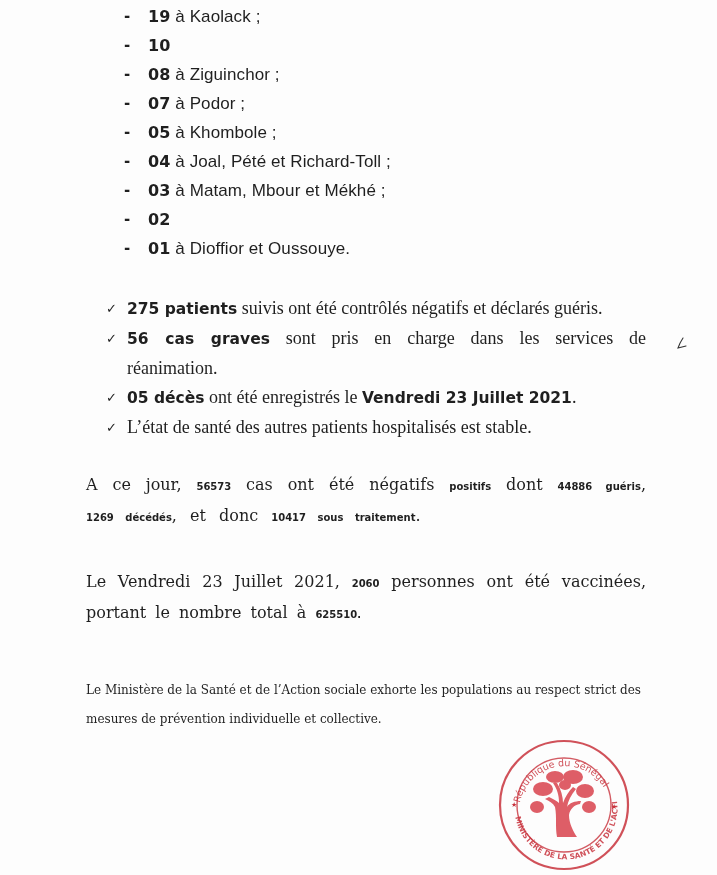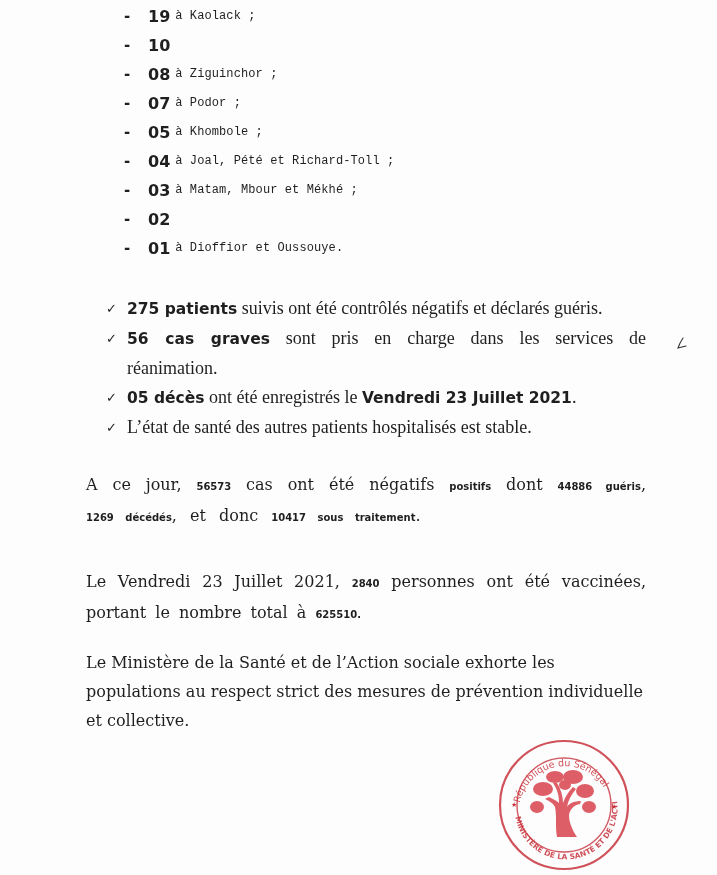--- a/index.html
+++ b/index.html
@@ -45,22 +45,22 @@
       font-family: "DejaVu Sans", sans-serif;
       font-size: 15px;
     }
     .num {
       font-family: "DejaVu Sans", sans-serif;
       font-weight: bold;
       font-size: 16px;
       margin-right: 5px;
     }
     .place {
-      font-family: Liberation Mono, monospace;
-      font-size: 12px;
+      font-family: Liberation Sans, sans-serif;
+      font-size: 17px;
       letter-spacing: 0.1px;
     }
 
     .check-list {
       position: absolute;
       left: 106px;
       top: 294px;
       width: 540px;
       margin: 0;
       padding: 0;
@@ -109,21 +109,21 @@
       font-family: "DejaVu Sans", sans-serif;
       font-weight: bold;
       font-size: 10px;
     }
     .para.justify {
       text-align: justify;
       text-align-last: left;
     }
     .para-summary { top: 470px; word-spacing: 8px; }
     .para-vaccine { top: 567px; word-spacing: 4px; }
-    .para-ministry { top: 648px; font-size: 16px; }
+    .para-ministry { top: 676px; font-size: 12px; }
 
     .pen-mark {
       position: absolute;
       left: 676px;
       top: 336px;
       width: 14px;
       height: 14px;
     }
 
     .stamp {
@@ -203,21 +203,21 @@
       <span class="check-text">L’état de santé des autres patients hospitalisés est stable.</span>
     </li>
   </ul>
 
   <svg class="pen-mark" viewBox="0 0 14 14">
     <path d="M7 2 C5 5, 3 9, 2 12 L10 10" fill="none" stroke="#333" stroke-width="1.1" stroke-linecap="round"></path>
   </svg>
 
   <p class="para justify para-summary"><span>A ce jour, </span><b>56573</b><span> cas ont été négatifs </span><b>positifs</b><span> dont </span><b>44886 guéris</b><span>, </span><b>1269 décédés</b><span>, et donc </span><b>10417 sous traitement</b><span>.</span></p>
 
-  <p class="para justify para-vaccine"><span>Le Vendredi 23 Juillet 2021, </span><b>2840</b><span> personnes ont été vaccinées, portant le nombre total à </span><b>625510.</b></p>
+  <p class="para justify para-vaccine"><span>Le Vendredi 23 Juillet 2021, </span><b>2060</b><span> personnes ont été vaccinées, portant le nombre total à </span><b>625510.</b></p>
 
   <p class="para para-ministry">Le Ministère de la Santé et de l’Action sociale exhorte les populations au respect strict des mesures de prévention individuelle et collective.</p>
 
   <svg class="stamp" viewBox="0 0 135 135">
     <defs>
       <path id="arcTop" d="M 22 72 A 46 46 0 0 1 113 66"></path>
       <path id="arcBottom" d="M 18 78 A 50 50 0 0 0 120 64"></path>
     </defs>
     <circle cx="67" cy="68" r="64" fill="none" stroke="#c8323c" stroke-width="2.2" opacity="0.85"></circle>
     <circle cx="67" cy="68" r="47" fill="none" stroke="#c8323c" stroke-width="1.4" opacity="0.8"></circle>

